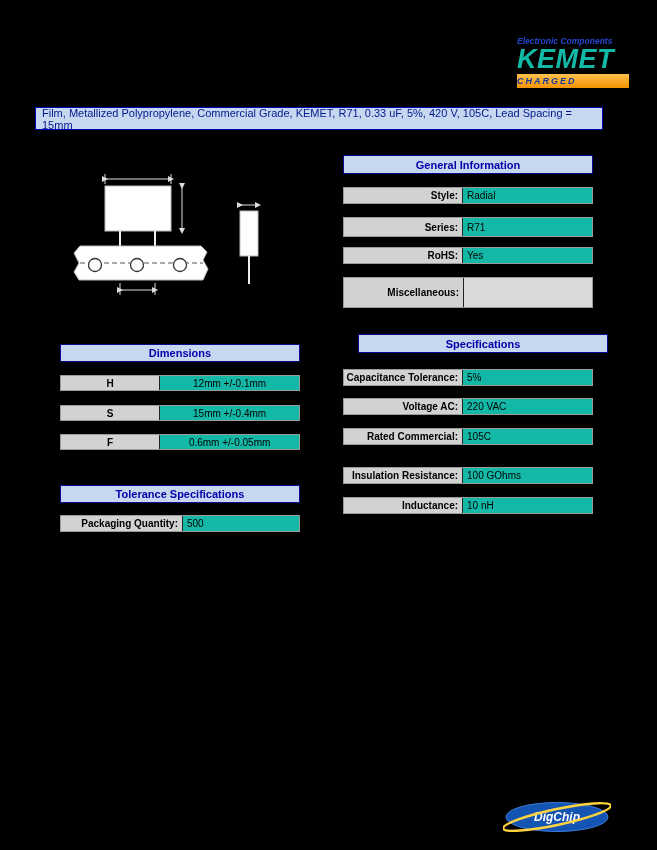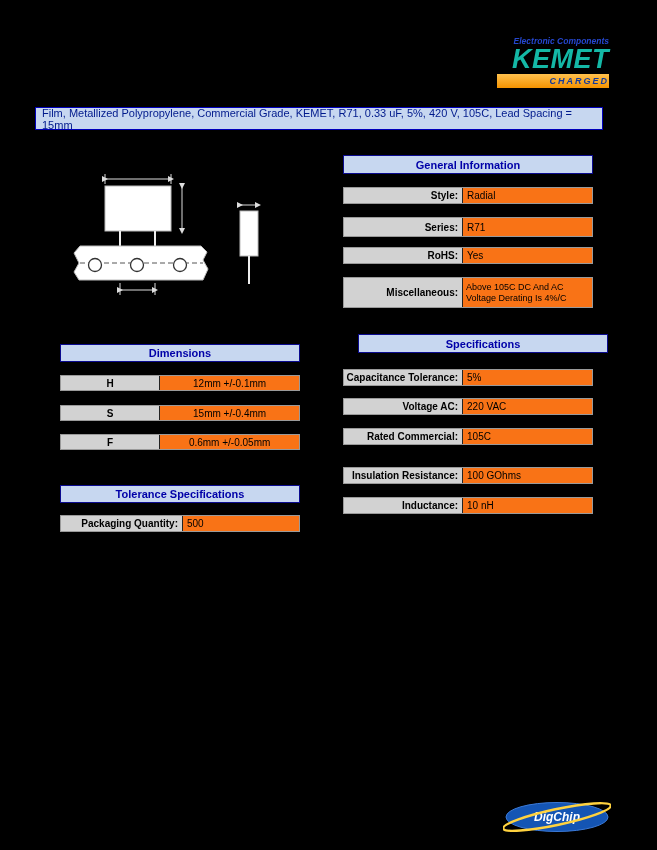--- a/index.html
+++ b/index.html
@@ -8,41 +8,41 @@
     font-family:"Liberation Sans",sans-serif;
   }
   .abs{position:absolute;box-sizing:border-box;}
   
   .titlebar{
     left:35px;top:107px;width:568px;height:23px;
     background:#c7d7f0;border:1px solid #0000bb;color:#001a8c;
     font-size:11px;display:flex;align-items:center;padding:0 6px;
   }
   
-  .brand{left:497px;top:36px;width:112px;text-align:right;}
+  .brand{left:517px;top:36px;width:112px;text-align:left;}
   .tagline{color:#2547d0;font-size:8.5px;font-weight:bold;font-style:italic;}
   .kemet{color:#14b8a6;font-size:27px;font-weight:bold;font-style:italic;letter-spacing:.5px;line-height:1;}
   .charged{
     background:linear-gradient(180deg,#ffc14d,#f59300);
     color:#123a9e;font-weight:bold;font-style:italic;font-size:9px;
     letter-spacing:2px;padding:2px 0;margin-top:1px;
   }
   
   .hdr{
     background:#c7d7f0;border:1px solid #0b0b8f;color:#0000a8;
     font-weight:bold;font-size:11px;display:flex;align-items:center;justify-content:center;
   }
   .row{display:flex;font-size:10px;border:1px solid #9a9a9a;background:#d9d9d9;}
   .row .lbl{
     background:#d2d2d2;border-right:1px solid #222;font-weight:bold;
     display:flex;align-items:center;justify-content:flex-end;
     padding-right:4px;box-sizing:border-box;color:#000;
   }
   .row .val{
-    background:#f97316;display:flex;align-items:center;
+    background:#14b8a6;display:flex;align-items:center;
     padding-left:4px;box-sizing:border-box;color:#000;
   }
   .row .ctr{justify-content:center;padding:0;}
   .val.small{font-size:9px;line-height:1.15;padding:2px 3px;}
 </style>
 </head>
 <body>
 
 <div class="abs brand">
   <div class="tagline">Electronic Components</div>
@@ -94,21 +94,20 @@
 <div class="abs row" style="left:343px;top:217px;width:250px;height:20px">
   <div class="lbl" style="width:120px">Series:</div>
   <div class="val" style="width:130px">R71</div>
 </div>
 <div class="abs row" style="left:343px;top:247px;width:250px;height:17px">
   <div class="lbl" style="width:120px">RoHS:</div>
   <div class="val" style="width:130px">Yes</div>
 </div>
 <div class="abs row" style="left:343px;top:277px;width:250px;height:31px">
   <div class="lbl" style="width:120px">Miscellaneous:</div>
-  <div class="val small" style="width:130px">Above 105C DC And AC Voltage Derating Is 4%/C</div>
 </div>
 
 <div class="abs hdr" style="left:60px;top:344px;width:240px;height:18px">Dimensions</div>
 
 <div class="abs row" style="left:60px;top:375px;width:240px;height:16px">
   <div class="lbl ctr" style="width:100px">H</div>
   <div class="val ctr" style="width:140px">12mm +/-0.1mm</div>
 </div>
 <div class="abs row" style="left:60px;top:405px;width:240px;height:16px">
   <div class="lbl ctr" style="width:100px">S</div>

